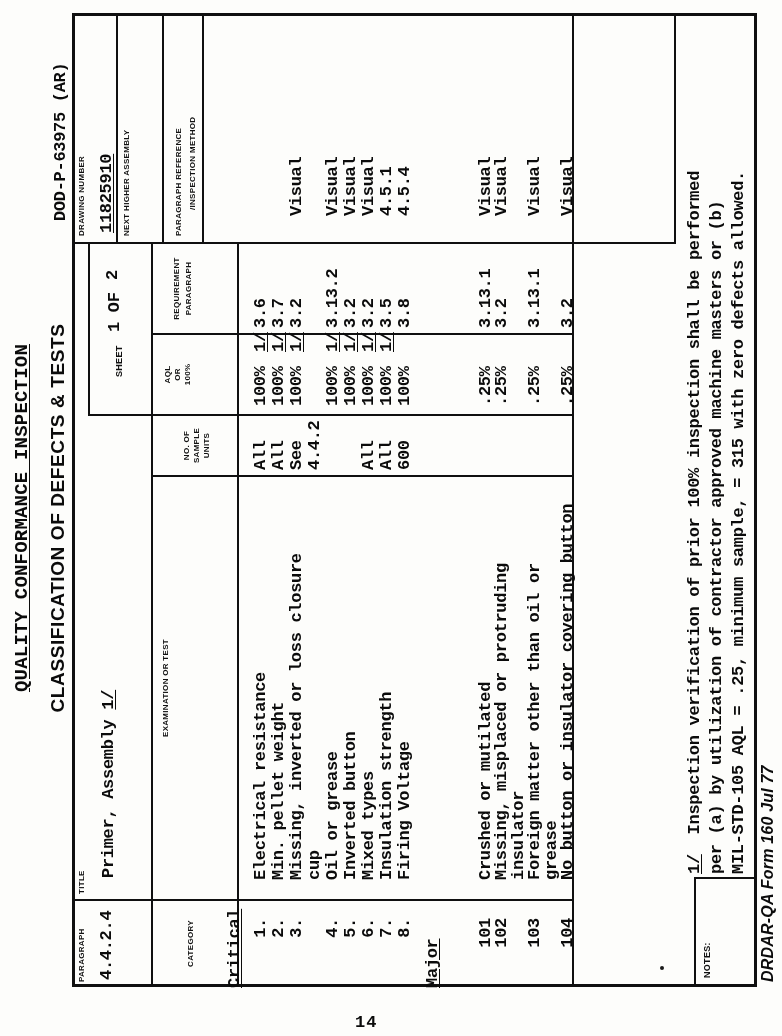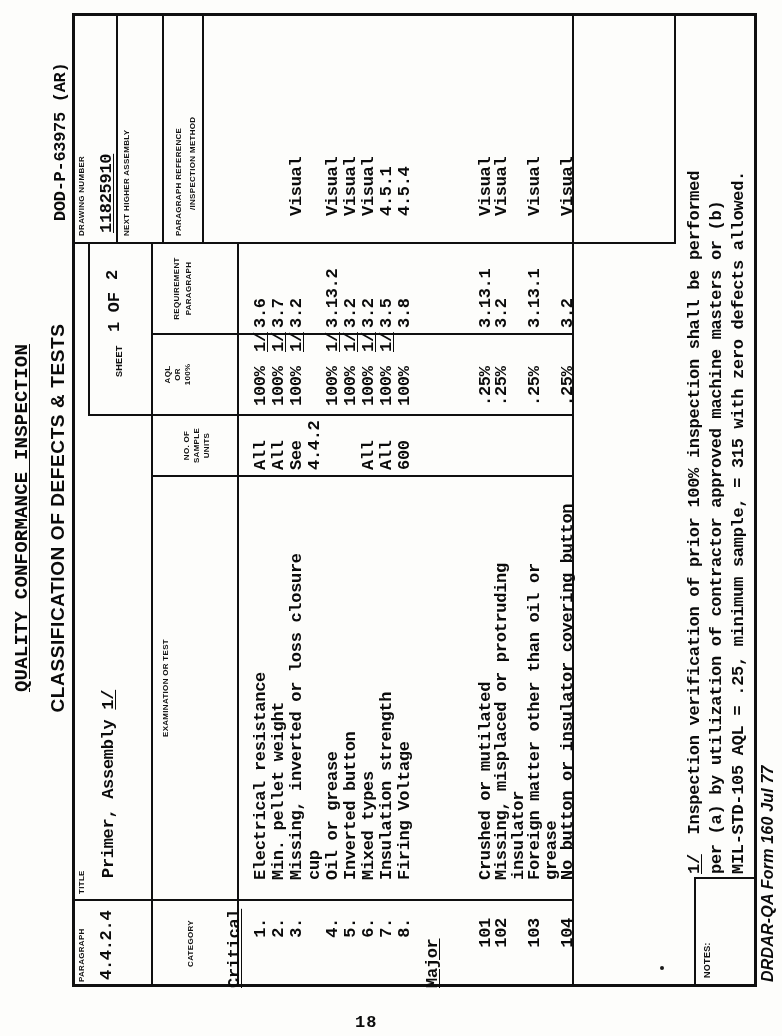--- a/index.html
+++ b/index.html
@@ -156,14 +156,14 @@
 
     <div class="abs lbl9" style="left:58px;top:702px;">NOTES:</div>
     <div class="abs tw" style="left:162px;top:686px;"><span class="u">1/</span>  <span>Inspection verification of prior 100% inspection shall be performed</span></div>
     <div class="abs tw" style="left:162px;top:708px;">per (a) by utilization of contractor approved machine masters or (b)</div>
     <div class="abs tw" style="left:162px;top:730px;">MIL-STD-105 AQL = .25, minimum sample, = 315 with zero defects allowed.</div>
     <div class="dot" style="left:66px;top:660px;"></div>
 
     <div class="abs formnum" style="left:54px;top:760px;">DRDAR-QA Form 160 Jul 77</div>
   </div>
 
-  <div class="abs tw" style="left:355px;top:1014px;letter-spacing:1px;">18</div>
+  <div class="abs tw" style="left:355px;top:1014px;letter-spacing:1px;">14</div>
 </div>
 
 </body></html>

